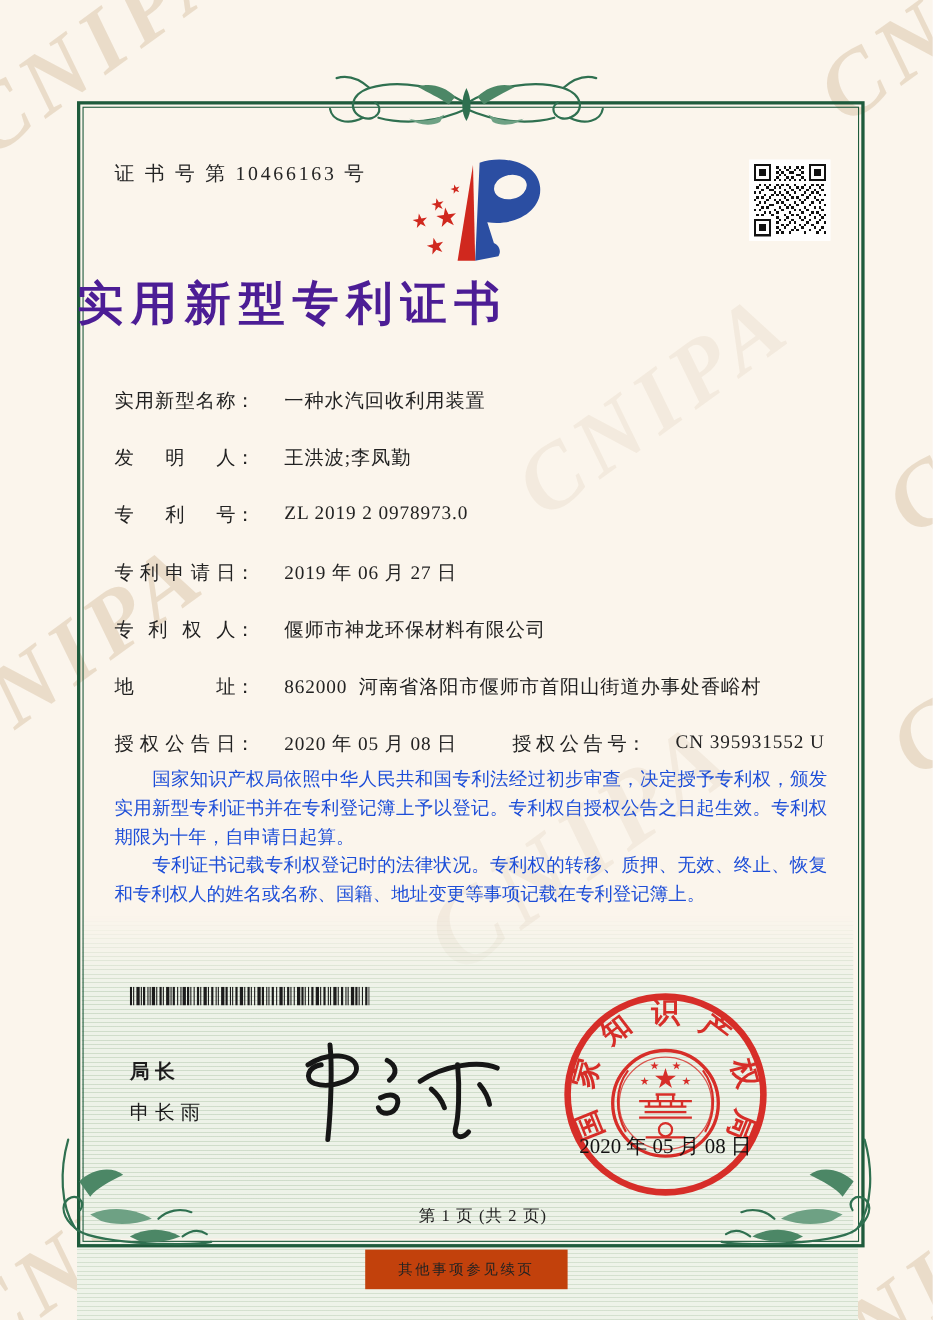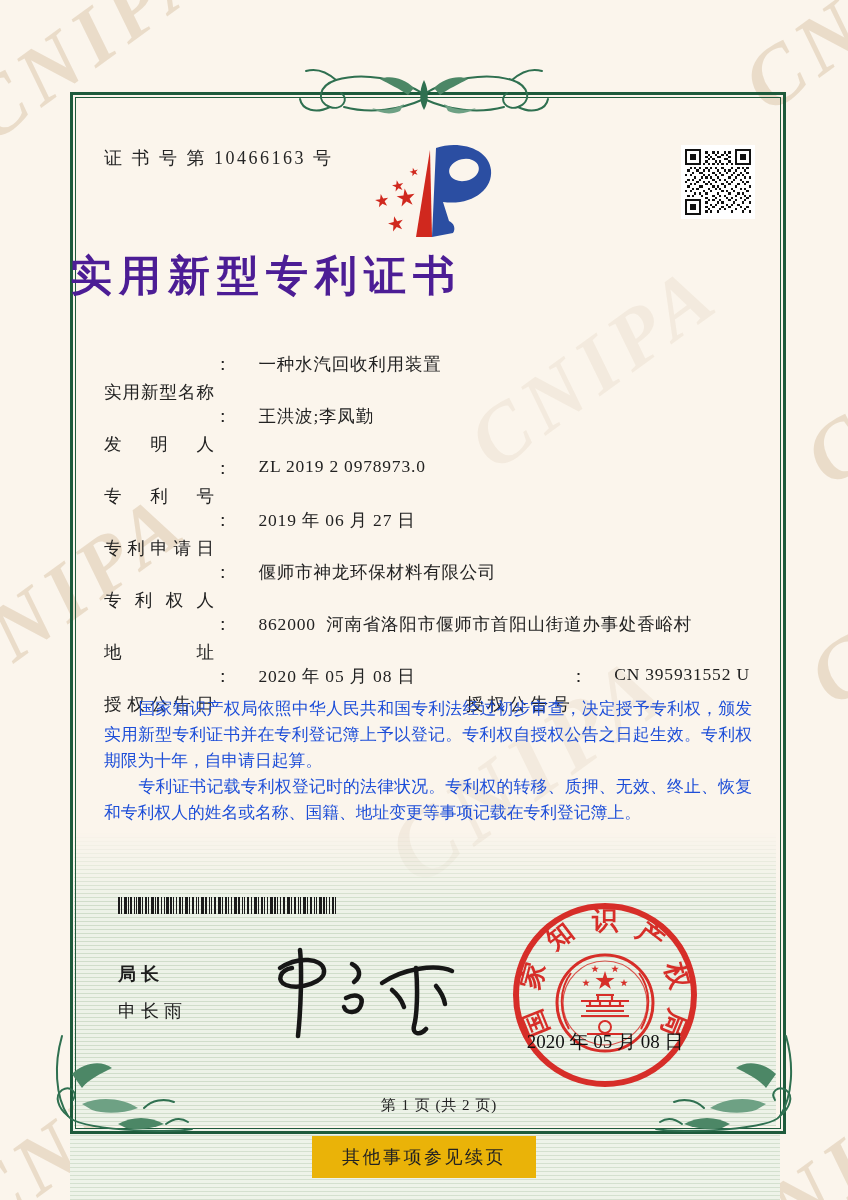--- a/index.html
+++ b/index.html
@@ -45,21 +45,21 @@
   .logo{position:absolute;left:356px;top:140px;width:142px;height:106px;z-index:3;}
   .qr-box{position:absolute;left:681px;top:145px;width:74px;height:74px;background:#fff;
           z-index:3;display:flex;align-items:center;justify-content:center;}
   .qr-box svg{width:66px;height:66px;}
   .cert-title{position:absolute;left:70px;top:248px;width:710px;text-align:left;z-index:3;
               font-size:42px;font-weight:700;letter-spacing:7px;color:#4c1d95;}
 
   
   .fields{position:absolute;left:104px;top:352px;width:650px;z-index:3;font-size:17.5px;color:#222;}
   .field-row{height:52px;display:flex;align-items:flex-start;}
-  .flabel{display:inline-block;width:110px;text-align:justify;text-align-last:justify;flex:none;margin-top:28px;}
+  .flabel{display:inline-block;width:110px;text-align:justify;text-align-last:justify;flex:none;}
   .fcolon{flex:none;}
   .fvalue{margin-left:27px;letter-spacing:.8px;white-space:pre-wrap;}
   .pair2{margin-left:50px;display:flex;}
   .pair2 .flabel{width:104px;}
 
   
   .legal{position:absolute;left:104px;top:696px;width:648px;z-index:3;font-size:16.8px;
          line-height:26px;color:#1d4ed8;text-align:justify;}
   .legal p{margin:0;text-indent:2.05em;}
 
@@ -72,21 +72,21 @@
                font-family:"Liberation Sans","DejaVu Sans",sans-serif;
                font-size:18px;letter-spacing:5px;color:#1d1d1d;}
   .signature{position:absolute;left:240px;top:938px;width:220px;height:105px;z-index:4;}
   .stamp{position:absolute;left:505px;top:895px;width:200px;height:200px;z-index:4;opacity:.95;}
   .stamp-char{font-family:"Liberation Serif","DejaVu Serif",serif;font-size:26px;font-weight:700;fill:#d6241f;}
   .stamp-date{position:absolute;left:502px;top:1029px;width:206px;text-align:center;z-index:5;
               font-size:19px;color:#111;white-space:pre-wrap;}
   .page-indicator{position:absolute;left:84px;top:1096px;width:710px;text-align:center;z-index:3;
                   font-size:15px;letter-spacing:1px;color:#222;}
   .footer-note{position:absolute;left:50%;transform:translateX(-50%);top:1136px;z-index:3;
-               background:#eab308;padding:9px 30px;font-size:18px;letter-spacing:2.5px;color:#222;}
+               background:#c2410c;padding:9px 30px;font-size:13px;letter-spacing:2.5px;color:#222;}
 </style>
 </head>
 <body>
 
 <div class="page">
 
   <div class="wm wm-big wm1">CNIPA</div>
   <div class="wm wm-big wm2">CNIPA</div>
   <div class="wm wm-big wm-faint wm3">CNIPA</div>
   <div class="wm wm-big wm4">CNIPA</div>

